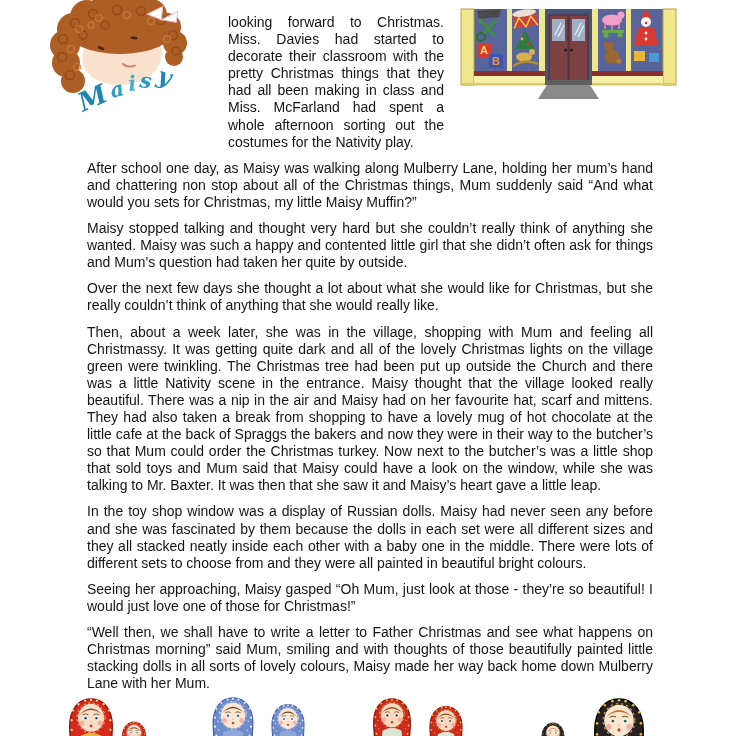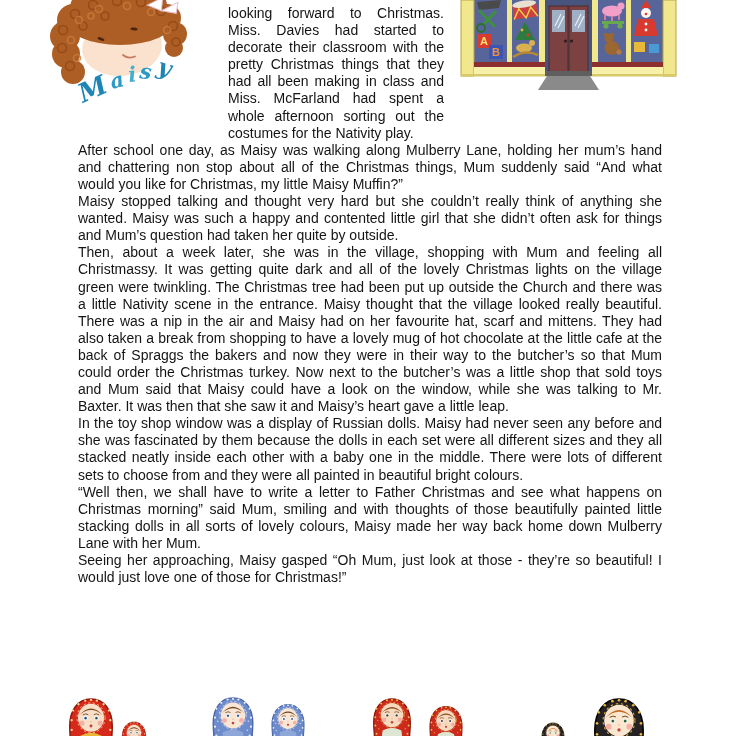--- a/index.html
+++ b/index.html
@@ -6,21 +6,21 @@
   .page{
     position:relative;
     width:740px;height:736px;
     overflow:hidden;
     background:#ffffff;
     font-family:"Liberation Sans", sans-serif;
     font-size:14px;line-height:17.1px;
     color:#141414;
   }
   .story{padding:5px 78px 0 78px;}
-  .para{margin:0;text-align:justify;}
+  .para{margin:9px;text-align:justify;}
   
   .float-maisy{float:left;width:150px;height:134px;}
   .float-shop{float:right;width:218px;height:112px;}
   .maisy-art{display:block;margin:-5px 0 0 -43px;overflow:visible;}
   .shop-art{display:block;margin:-5px 0 0 17px;overflow:visible;}
   .story-body{clear:both;}
   
   .dolls-strip{position:absolute;left:0;top:695px;width:740px;height:41px;overflow:hidden;}
   .doll{position:absolute;display:block;}
   .doll-red   {--hood:#D6281B;--hood-dark:#8F170C;--dot:#FFD98E;--skin:#F9DFC8;--hair:#7B4A22;--eye:#3A76B0;--apron:#C6221A;--collar:#E8B83A;--speckle:transparent;}
@@ -241,26 +241,27 @@
           <rect x="0" y="74" width="215" height="2.5" fill="#D8C96A"></rect>
           <rect x="84" y="71" width="47" height="5" fill="#5F5F5F"></rect>
           <polygon points="86,76 129,76 138,90 77,90" fill="#8A8A8A"></polygon>
         </svg>
       </div>
 
       <p class="para">looking forward to Christmas. Miss. Davies had started to decorate their classroom with the pretty Christmas things that they had all been making in class and Miss. McFarland had spent a whole afternoon sorting out the costumes for the Nativity play.</p>
     </div>
 
     <div class="story-body">
-      <p class="para">After school one day, as Maisy was walking along Mulberry Lane, holding her mum’s hand and chattering non stop about all of the Christmas things, Mum suddenly said “And what would you like for Christmas, my little Maisy Muffin?”</p>
+      <p class="para">After school one day, as Maisy was walking along Mulberry Lane, holding her mum’s hand and chattering non stop about all of the Christmas things, Mum suddenly said “And what would you sets for Christmas, my little Maisy Muffin?”</p>
       <p class="para">Maisy stopped talking and thought very hard but she couldn’t really think of anything she wanted. Maisy was such a happy and contented little girl that she didn’t often ask for things and Mum’s question had taken her quite by outside.</p>
+      <p class="para">Over the next few days she thought a lot about what she would like for Christmas, but she really couldn’t think of anything that she would really like.</p>
       <p class="para">Then, about a week later, she was in the village, shopping with Mum and feeling all Christmassy. It was getting quite dark and all of the lovely Christmas lights on the village green were twinkling. The Christmas tree had been put up outside the Church and there was a little Nativity scene in the entrance. Maisy thought that the village looked really beautiful. There was a nip in the air and Maisy had on her favourite hat, scarf and mittens. They had also taken a break from shopping to have a lovely mug of hot chocolate at the little cafe at the back of Spraggs the bakers and now they were in their way to the butcher’s so that Mum could order the Christmas turkey. Now next to the butcher’s was a little shop that sold toys and Mum said that Maisy could have a look on the window, while she was talking to Mr. Baxter. It was then that she saw it and Maisy’s heart gave a little leap.</p>
       <p class="para">In the toy shop window was a display of Russian dolls. Maisy had never seen any before and she was fascinated by them because the dolls in each set were all different sizes and they all stacked neatly inside each other with a baby one in the middle. There were lots of different sets to choose from and they were all painted in beautiful bright colours.</p>
+      <p class="para">Seeing her approaching, Maisy gasped “Oh Mum, just look at those - they’re so beautiful! I would just love one of those for Christmas!”</p>
       <p class="para">“Well then, we shall have to write a letter to Father Christmas and see what happens on Christmas morning” said Mum, smiling and with thoughts of those beautifully painted little stacking dolls in all sorts of lovely colours, Maisy made her way back home down Mulberry Lane with her Mum.</p>
-      <p class="para">Seeing her approaching, Maisy gasped “Oh Mum, just look at those - they’re so beautiful! I would just love one of those for Christmas!”</p>
       <p class="para"></p>
     </div>
   </div>
 
   <div class="dolls-strip">
     <svg class="doll doll-red" style="left:62px;top:2px;width:58px;height:89px" viewBox="0 0 60 92">
         <use href="#matryoshka"></use>
       </svg>
     <svg class="doll doll-red" style="left:118px;top:26px;width:32px;height:49px" viewBox="0 0 60 92">
         <use href="#matryoshka"></use>

